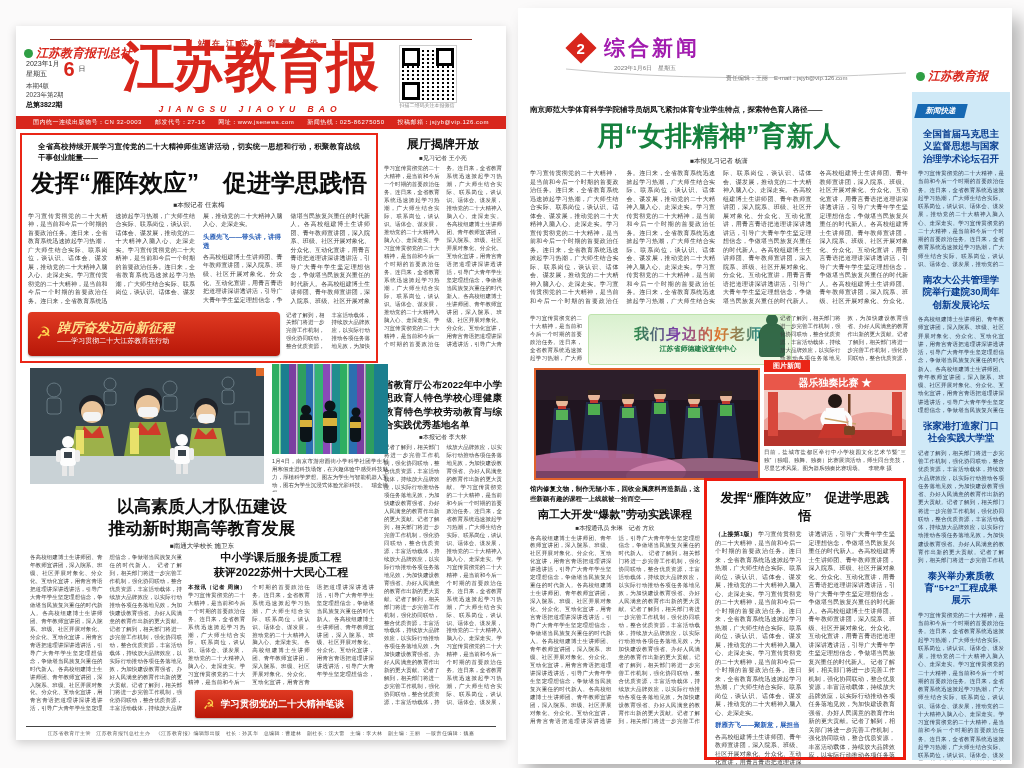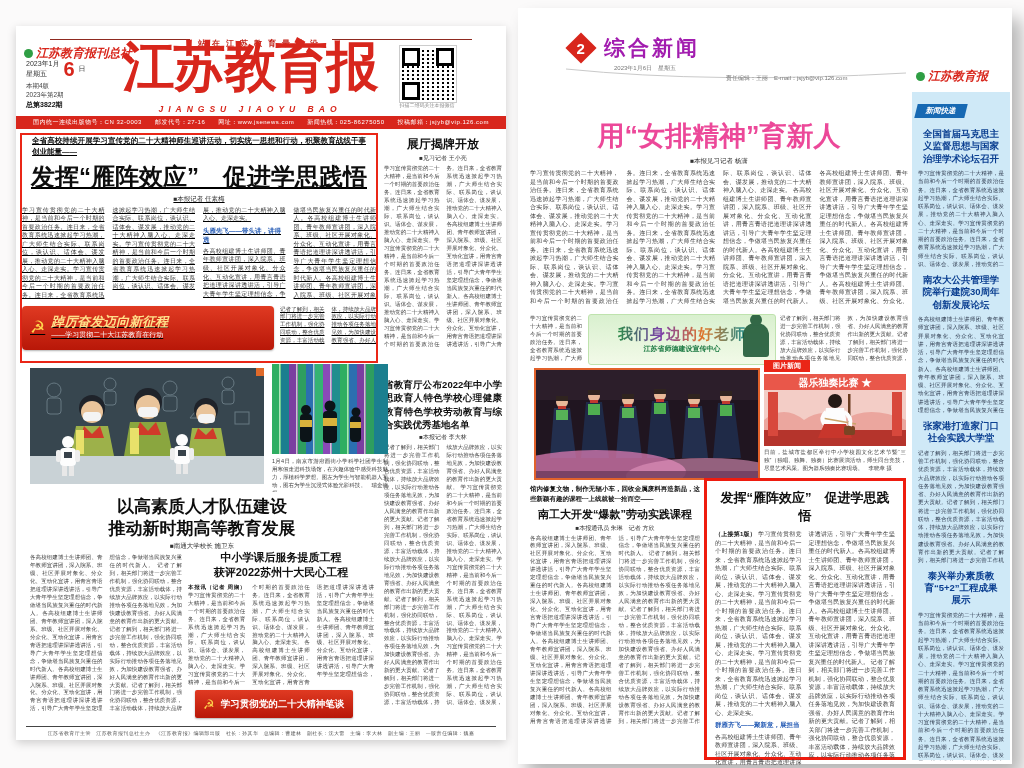--- a/index.html
+++ b/index.html
@@ -26,21 +26,21 @@
   .leaf{width:9px;height:9px;border-radius:50%;background:#2f9e44;display:inline-block;}
   .mast-title{font-family:"DejaVu Serif","Liberation Serif",serif;font-weight:bold;color:#d8261c;
               font-size:52px;letter-spacing:-1px;line-height:1;transform:scaleY(1.04);}
   .pinyin{font-size:8.5px;font-weight:bold;color:#d8261c;letter-spacing:5px;font-style:italic;}
   .qr{width:52px;height:52px;background:
       repeating-linear-gradient(0deg,#000 0 2px,#fff 2px 4px),
       repeating-linear-gradient(90deg,#000 0 2px,#fff 2px 5px);
       background-blend-mode:lighten;position:relative;border:2px solid #fff;outline:1px solid #ccc;}
   .finder{position:absolute;width:12px;height:12px;border:3px solid #000;background:#fff;}
   .infobar{background:#d8261c;color:#fff;font-size:6px;line-height:13px;text-align:center;letter-spacing:.5px;}
-  .leadbox{border:2.5px solid #ea2617;box-sizing:border-box;text-decoration:underline;}
+  .leadbox{border:2.5px solid #ea2617;padding:6px;box-sizing:border-box;}
   .kicker{font-size:7.5px;font-weight:bold;color:#131313;line-height:1.5;text-align:justify;}
   .banner-red{background:linear-gradient(180deg,#e03a22,#b81708);border-radius:4px;display:flex;
               align-items:center;gap:6px;padding:3px 8px;box-sizing:border-box;box-shadow:0 1px 2px rgba(0,0,0,.3);}
   .emblem{color:#ffd44d;font-size:17px;line-height:1;}
   .banner-t1{font-family:"DejaVu Serif","Liberation Serif",serif;font-style:italic;font-weight:bold;
              color:#ffe08a;font-size:13px;line-height:1.15;}
   .banner-t2{color:#fff;font-size:7px;}
   .photolabel{background:#ea2617;color:#fff;font-size:7px;font-weight:bold;line-height:12px;text-align:center;}
   .photo{display:block;}
   .hl-sm{font-weight:bold;color:#101010;}
@@ -299,30 +299,31 @@
   <div class="abs smallgray" style="left:96px;top:56px;">2023年1月6日　星期五</div>
   <svg class="abs" style="left:46px;top:58px;" width="344" height="16">
     <path class="curve" d="M2 3 Q150 18 342 7"></path>
   </svg>
   <div class="abs smallgray" style="left:208px;top:66px;">责任编辑：王丽　E-mail：jsjyb@vip.126.com</div>
   <div class="abs agency" style="left:398px;top:60px;font-size:12px;">
     <span class="leaf"></span>
     <span>江苏教育报</span>
   </div>
 
-  <div class="abs ctr" style="left:12px;top:110px;width:378px;font-size:27px;font-weight:bold;color:#ec4899;">用“女排精神”育新人</div>
+  <div class="abs kicker ctr" style="left:12px;top:96px;width:378px;">南京师范大学体育科学学院辅导员胡凤飞紧扣体育专业学生特点，探索特色育人路径——</div>
+  <div class="abs ctr" style="left:12px;top:110px;width:378px;font-size:27px;font-weight:bold;color:#15803d;">用“女排精神”育新人</div>
   <div class="abs byline" style="left:12px;top:147px;width:378px;">■本报见习记者 杨潇</div>
   <div class="abs t6 cols4" style="left:12px;top:161px;width:378px;height:142px;">
     <span>学习宣传贯彻党的二十大精神，是当前和今后一个时期的首要政治任务。连日来，全省教育系统迅速掀起学习热潮，广大师生结合实际、联系岗位，谈认识、话体会、谋发展，推动党的二十大精神入脑入心、走深走实。学习宣传贯彻党的二十大精神，是当前和今后一个时期的首要政治任务。连日来，全省教育系统迅速掀起学习热潮，广大师生结合实际、联系岗位，谈认识、话体会、谋发展，推动党的二十大精神入脑入心、走深走实。学习宣传贯彻党的二十大精神，是当前和今后一个时期的首要政治任务。连日来，全省教育系统迅速掀起学习热潮，广大师生结合实际、联系岗位，谈认识、话体会、谋发展，推动党的二十大精神入脑入心、走深走实。学习宣传贯彻党的二十大精神，是当前和今后一个时期的首要政治任务。连日来，全省教育系统迅速掀起学习热潮，广大师生结合实际、联系岗位，谈认识、话体会、谋发展，推动党的二十大精神入脑入心、走深走实。学习宣传贯彻党的二十大精神，是当前和今后一个时期的首要政治任务。连日来，全省教育系统迅速掀起学习热潮，广大师生结合实际、联系岗位，谈认识、话体会、谋发展，推动党的二十大精神入脑入心、走深走实。</span>
     <span>各高校组建博士生讲师团、青年教师宣讲团，深入院系、班级、社区开展对象化、分众化、互动化宣讲，用青言青语把道理讲深讲透讲活，引导广大青年学生坚定理想信念，争做堪当民族复兴重任的时代新人。各高校组建博士生讲师团、青年教师宣讲团，深入院系、班级、社区开展对象化、分众化、互动化宣讲，用青言青语把道理讲深讲透讲活，引导广大青年学生坚定理想信念，争做堪当民族复兴重任的时代新人。各高校组建博士生讲师团、青年教师宣讲团，深入院系、班级、社区开展对象化、分众化、互动化宣讲，用青言青语把道理讲深讲透讲活，引导广大青年学生坚定理想信念，争做堪当民族复兴重任的时代新人。各高校组建博士生讲师团、青年教师宣讲团，深入院系、班级、社区开展对象化、分众化、互动化宣讲，用青言青语把道理讲深讲透讲活，引导广大青年学生坚定理想信念，争做堪当民族复兴重任的时代新人。各高校组建博士生讲师团、青年教师宣讲团，深入院系、班级、社区开展对象化、分众化、互动化宣讲，用青言青语把道理讲深讲透讲活，引导广大青年学生坚定理想信念，争做堪当民族复兴重任的时代新人。</span>
     
   </div>
 
   <div class="abs t55" style="left:12px;top:307px;width:52px;height:48px;">学习宣传贯彻党的二十大精神，是当前和今后一个时期的首要政治任务。连日来，全省教育系统迅速掀起学习热潮，广大师生结合实际、联系岗位，谈认识、话体会、谋发展，推动党的二十大精神入脑入心、走深走实。</div>
-  <div class="abs gb" style="left:70px;top:306px;width:186px;height:49px;">
+  <div class="abs gb" style="left:70px;top:306px;width:186px;height:49px;padding-left:16px;">
     <div class="gb-title">我们身边的好老师</div>
     <div class="gb-sub">江苏省师德建设宣传中心</div>
     <div class="gb-sil"></div>
   </div>
   <div class="abs t55 cols2" style="left:262px;top:307px;width:128px;height:48px;">记者了解到，相关部门将进一步完善工作机制，强化协同联动，整合优质资源，丰富活动载体，持续放大品牌效应，以实际行动推动各项任务落地见效，为加快建设教育强省、办好人民满意的教育作出新的更大贡献。记者了解到，相关部门将进一步完善工作机制，强化协同联动，整合优质资源，丰富活动载体，持续放大品牌效应，以实际行动推动各项任务落地见效，为加快建设教育强省、办好人民满意的教育作出新的更大贡献。</div>
 
   <svg class="abs photo" style="left:16px;top:360px;border:2px solid #e2622b;" width="222" height="108" viewBox="0 0 222 108" preserveAspectRatio="none">
     <rect width="222" height="108" fill="#201520"></rect>
     <rect width="222" height="30" fill="#2c1e2a"></rect>
     <g>

